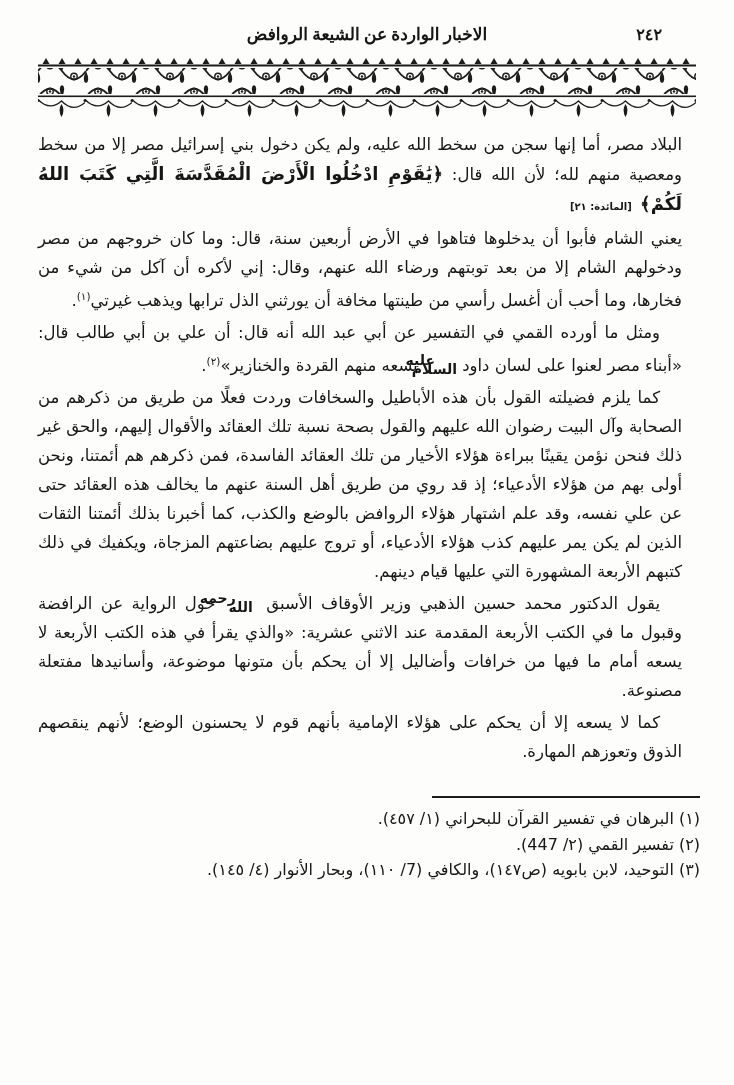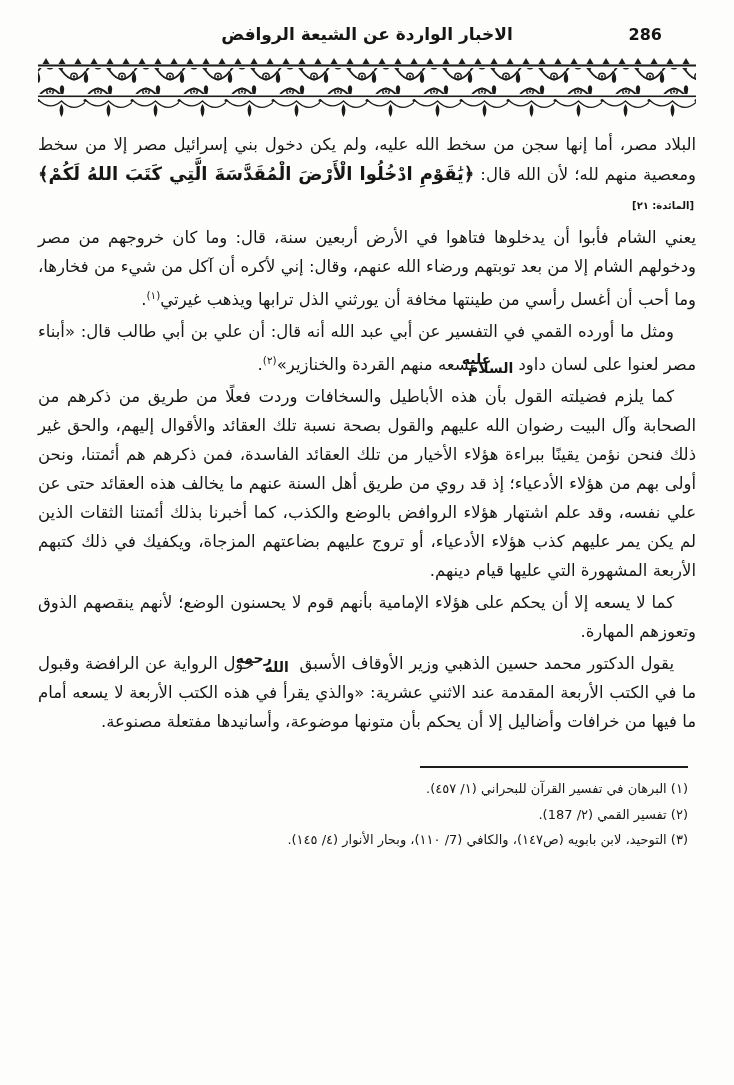--- a/index.html
+++ b/index.html
@@ -2,59 +2,59 @@
 <html dir="rtl" lang="ar"><head>
 <meta charset="utf-8">
 <style>
   html,body{margin:0;padding:0;background:#e9e7e2;}
   .page{
     width:734px;height:1085px;margin:0 auto;background:#fdfdfb;
     color:#161616;position:relative;overflow:hidden;box-sizing:border-box;
     font-family:"DejaVu Sans",sans-serif;
   }
   
-  .header{position:relative;height:30px;margin-top:24px;padding:0 38px;}
+  .header{position:relative;height:30px;margin-top:24px;padding:0 38px;font-family:Liberation Serif, serif;}
   .book-title{
     position:absolute;left:0;right:0;text-align:center;
     font-size:17px;font-weight:700;letter-spacing:.2px;
   }
   .page-number{
     position:absolute;left:auto;right:72px;top:1px;
     font-size:16px;font-weight:700;
   }
   
   .ornament{padding:4px 38px 0 38px;line-height:0;}
   
   .body{
-    padding:10px 38px 0 38px;font-size:16.5px;line-height:29px;
+    padding:10px 52px 0 38px;font-size:16.5px;line-height:29px;
     text-align:justify;text-justify:inter-word;
   }
   .body p{margin:0 0 3px 0;}
   .body p.indent{text-indent:22px;}
   .verse{font-weight:700;font-size:18px;}
   .verse-ref{font-size:10px;font-weight:700;margin-right:2px;white-space:nowrap;}
   .fnmark{font-size:10.5px;vertical-align:6px;font-weight:400;}
   .honorific{
     display:inline-block;font-size:14px;line-height:9px;max-width:34px;
     text-align:center;vertical-align:middle;transform:translateY(-2px);
     font-weight:700;
   }
   
-  .footnotes{padding:0 46px;margin-top:30px;font-size:13px;line-height:25.5px;}
+  .footnotes{padding:0 34px;margin-top:30px;font-size:16px;line-height:25.5px;}
   .fn-rule{width:268px;height:2px;background:#1c1c1c;margin-bottom:8px;}
   .footnote{text-align:right;}
 </style>
 </head>
 <body>
 
 <div class="page">
 
   <div class="header">
     <div class="book-title">الاخبار الواردة عن الشيعة الروافض</div>
-    <div class="page-number">286</div>
+    <div class="page-number">٢٤٢</div>
   </div>
 
   <div class="ornament">
     <svg width="658" height="62" viewBox="0 0 658 62" xmlns="http://www.w3.org/2000/svg">
       <defs>
         <pattern id="tips" width="16" height="6" patternUnits="userSpaceOnUse">
           <path d="M8,0 L11.5,6 L4.5,6 Z" fill="#1c1c1c"></path>
         </pattern>
         <pattern id="arab" width="48" height="26" patternUnits="userSpaceOnUse">
           <path d="M0,13 C8,2 16,2 24,13 C32,24 40,24 48,13" fill="none" stroke="#1c1c1c" stroke-width="1.8"></path>
@@ -86,26 +86,26 @@
     <p><span>البلاد مصر، أما إنها سجن من سخط الله عليه، ولم يكن دخول بني إسرائيل مصر إلا من سخط ومعصية منهم لله؛ لأن الله قال: </span><span class="verse">﴿يَٰقَوْمِ ادْخُلُوا الْأَرْضَ الْمُقَدَّسَةَ الَّتِي كَتَبَ اللهُ لَكُمْ﴾ </span><span class="verse-ref">[المائدة: ٢١]</span></p>
 
     <p><span>يعني الشام فأبوا أن يدخلوها فتاهوا في الأرض أربعين سنة، قال: وما كان خروجهم من مصر ودخولهم الشام إلا من بعد توبتهم ورضاء الله عنهم، وقال: إني لأكره أن آكل من شيء من فخارها، وما أحب أن أغسل رأسي من طينتها مخافة أن يورثني الذل ترابها ويذهب غيرتي</span><span class="fnmark">(١)</span><span>.</span></p>
 
     <p class="indent"><span>ومثل ما أورده القمي في التفسير عن أبي عبد الله أنه قال: أن علي بن أبي طالب قال: «أبناء مصر لعنوا على لسان داود </span><span class="honorific">عليه السلام</span><span> يسعه منهم القردة والخنازير»</span><span class="fnmark">(٢)</span><span>.</span></p>
 
 
 
     <p class="indent"><span>كما يلزم فضيلته القول بأن هذه الأباطيل والسخافات وردت فعلًا من طريق من ذكرهم من الصحابة وآل البيت رضوان الله عليهم والقول بصحة نسبة تلك العقائد والأقوال إليهم، والحق غير ذلك فنحن نؤمن يقينًا ببراءة هؤلاء الأخيار من تلك العقائد الفاسدة، فمن ذكرهم هم أئمتنا، ونحن أولى بهم من هؤلاء الأدعياء؛ إذ قد روي من طريق أهل السنة عنهم ما يخالف هذه العقائد حتى عن علي نفسه، وقد علم اشتهار هؤلاء الروافض بالوضع والكذب، كما أخبرنا بذلك أئمتنا الثقات الذين لم يكن يمر عليهم كذب هؤلاء الأدعياء، أو تروج عليهم بضاعتهم المزجاة، ويكفيك في ذلك كتبهم الأربعة المشهورة التي عليها قيام دينهم.</span></p>
 
+    <p class="indent"><span>يقول الدكتور محمد حسين الذهبي وزير الأوقاف الأسبق </span><span class="honorific">رحمه الله</span><span> حول الرواية عن الرافضة وقبول ما في الكتب الأربعة المقدمة عند الاثني عشرية: «والذي يقرأ في هذه الكتب الأربعة لا يسعه أمام ما فيها من خرافات وأضاليل إلا أن يحكم بأن متونها موضوعة، وأسانيدها مفتعلة مصنوعة.</span></p>
+
     <p class="indent"><span>كما لا يسعه إلا أن يحكم على هؤلاء الإمامية بأنهم قوم لا يحسنون الوضع؛ لأنهم ينقصهم الذوق وتعوزهم المهارة.</span></p>
-
-    <p class="indent"><span>يقول الدكتور محمد حسين الذهبي وزير الأوقاف الأسبق </span><span class="honorific">رحمه الله</span><span> حول الرواية عن الرافضة وقبول ما في الكتب الأربعة المقدمة عند الاثني عشرية: «والذي يقرأ في هذه الكتب الأربعة لا يسعه أمام ما فيها من خرافات وأضاليل إلا أن يحكم بأن متونها موضوعة، وأسانيدها مفتعلة مصنوعة.</span></p>
 
   </main>
 
   <footer class="footnotes">
     <div class="fn-rule"></div>
     <div class="footnote">(١) البرهان في تفسير القرآن للبحراني (١/ ٤٥٧).</div>
-    <div class="footnote">(٢) تفسير القمي (٢/ 187).</div>
+    <div class="footnote">(٢) تفسير القمي (٢/ 447).</div>
     <div class="footnote">(٣) التوحيد، لابن بابويه (ص١٤٧)، والكافي (7/ ١١٠)، وبحار الأنوار (٤/ ١٤٥).</div>
   </footer>
 
 </div>
 
 </body></html>

